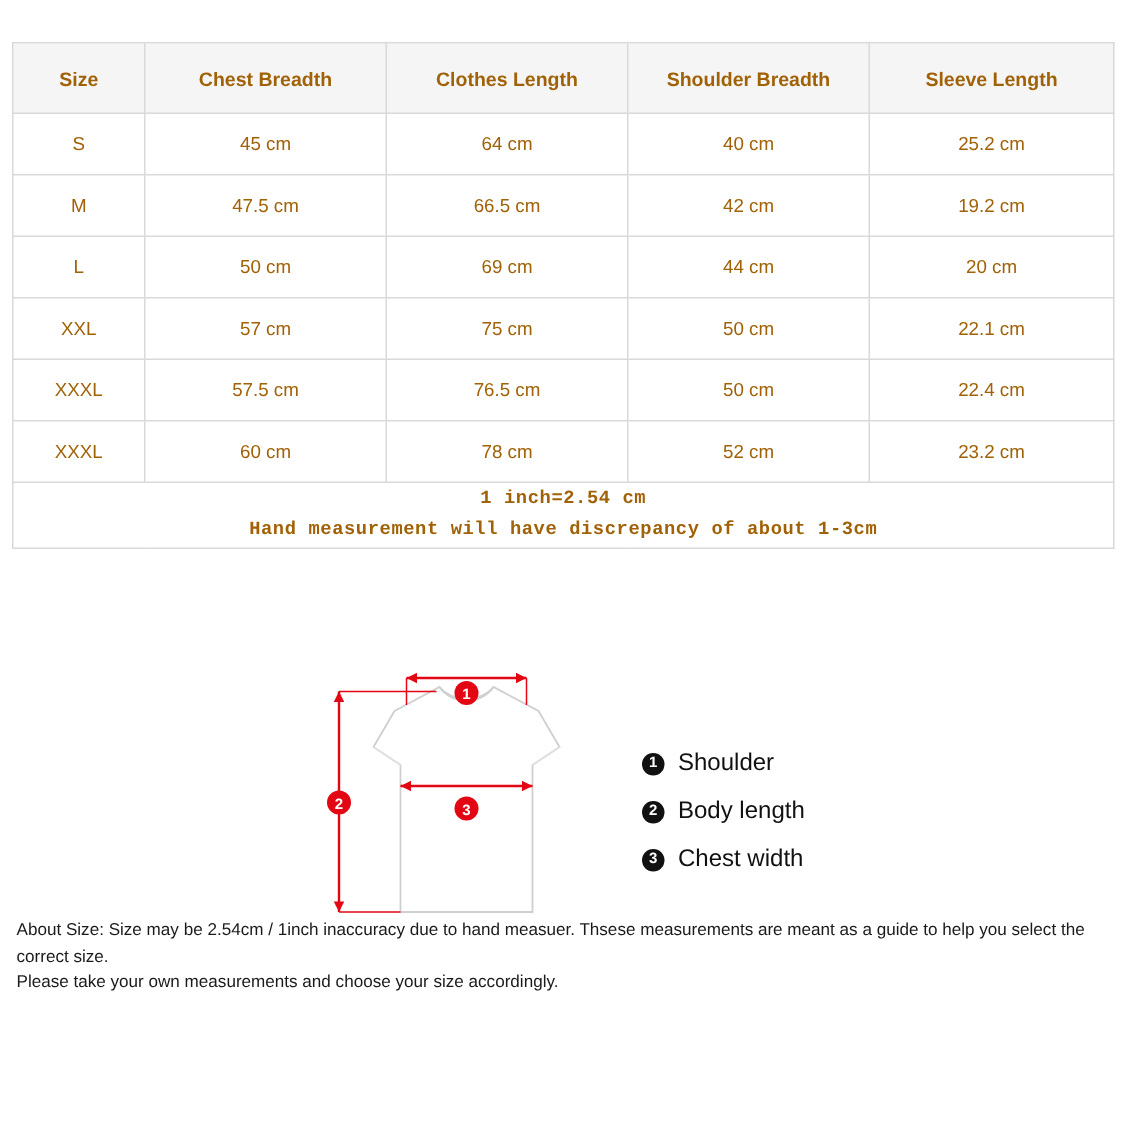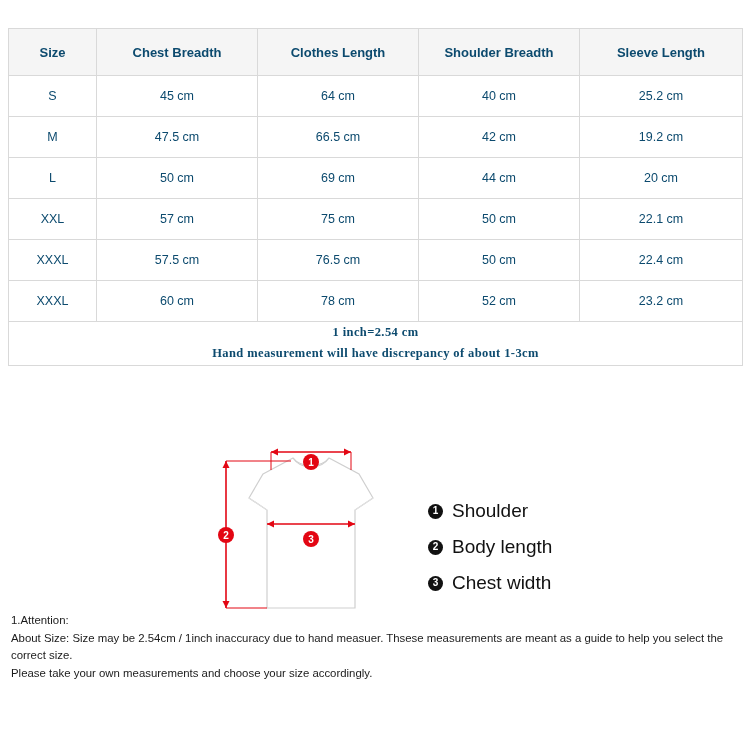--- a/index.html
+++ b/index.html
@@ -31,39 +31,39 @@
     border-collapse: collapse;
     width: 100%;
     table-layout: fixed;
   }
   table.size-table th,
   table.size-table td {
     border: 1px solid #d9d9d9;
     text-align: center;
     vertical-align: middle;
     font-size: 12.5px;
-    color: #0c4a6e;
+    color: #a16207;
     height: 40px;
     padding: 0 2px;
   }
   table.size-table thead th {
     background: #f5f5f5;
     font-weight: bold;
     font-size: 13px;
     height: 46px;
   }
   table.size-table col.c0 { width: 88px; }
   table.size-table col.c1 { width: 161px; }
   table.size-table col.c2 { width: 161px; }
   table.size-table col.c3 { width: 161px; }
   table.size-table col.c4 { width: 163px; }
 
   td.note-cell {
     height: 62px;
-    font-family: Liberation Serif, serif;
+    font-family: Liberation Mono, monospace;
     font-size: 11.5px;
     line-height: 1.7;
     font-weight: bold;
     letter-spacing: 0.4px;
     color: #111;
   }
   .note-line { display: block; }
 
   
   .diagram {
@@ -95,21 +95,21 @@
     border-radius: 50%;
     background: #111111;
     color: #ffffff;
     font-size: 10px;
     font-weight: bold;
     margin-right: 9px;
     flex: 0 0 auto;
     line-height: 1;
   }
   .legend-label {
-    font-size: 19px;
+    font-size: 16px;
     color: #111111;
   }
 
   
   .notes {
     position: absolute;
     left: 11px;
     top: 612px;
     width: 730px;
     font-size: 11.4px;
@@ -244,20 +244,19 @@
       <span class="legend-bullet">2</span>
       <span class="legend-label">Body length</span>
     </div>
     <div class="legend-row">
       <span class="legend-bullet">3</span>
       <span class="legend-label">Chest width</span>
     </div>
   </div>
 
   <div class="notes">
-    <p class="head">1.Attention:</p>
 
     <p>About Size: Size may be 2.54cm / 1inch inaccuracy due to hand measuer. Thsese measurements are meant as a guide to help you select the correct size.</p>
     <p>Please take your own measurements and choose your size accordingly.</p>
 
   </div>
 
 </div>
 
 </body></html>

